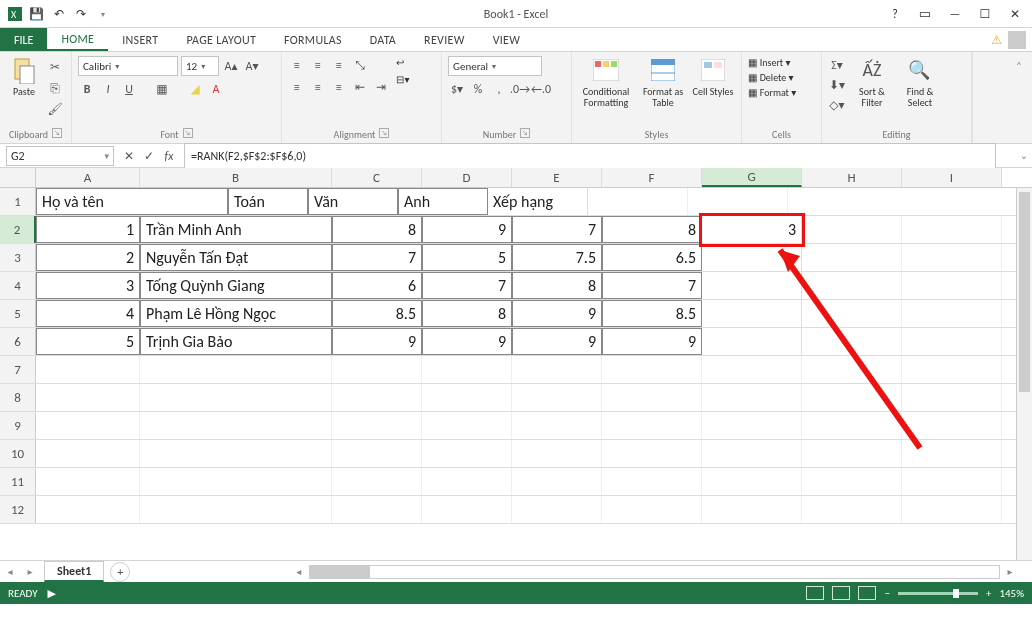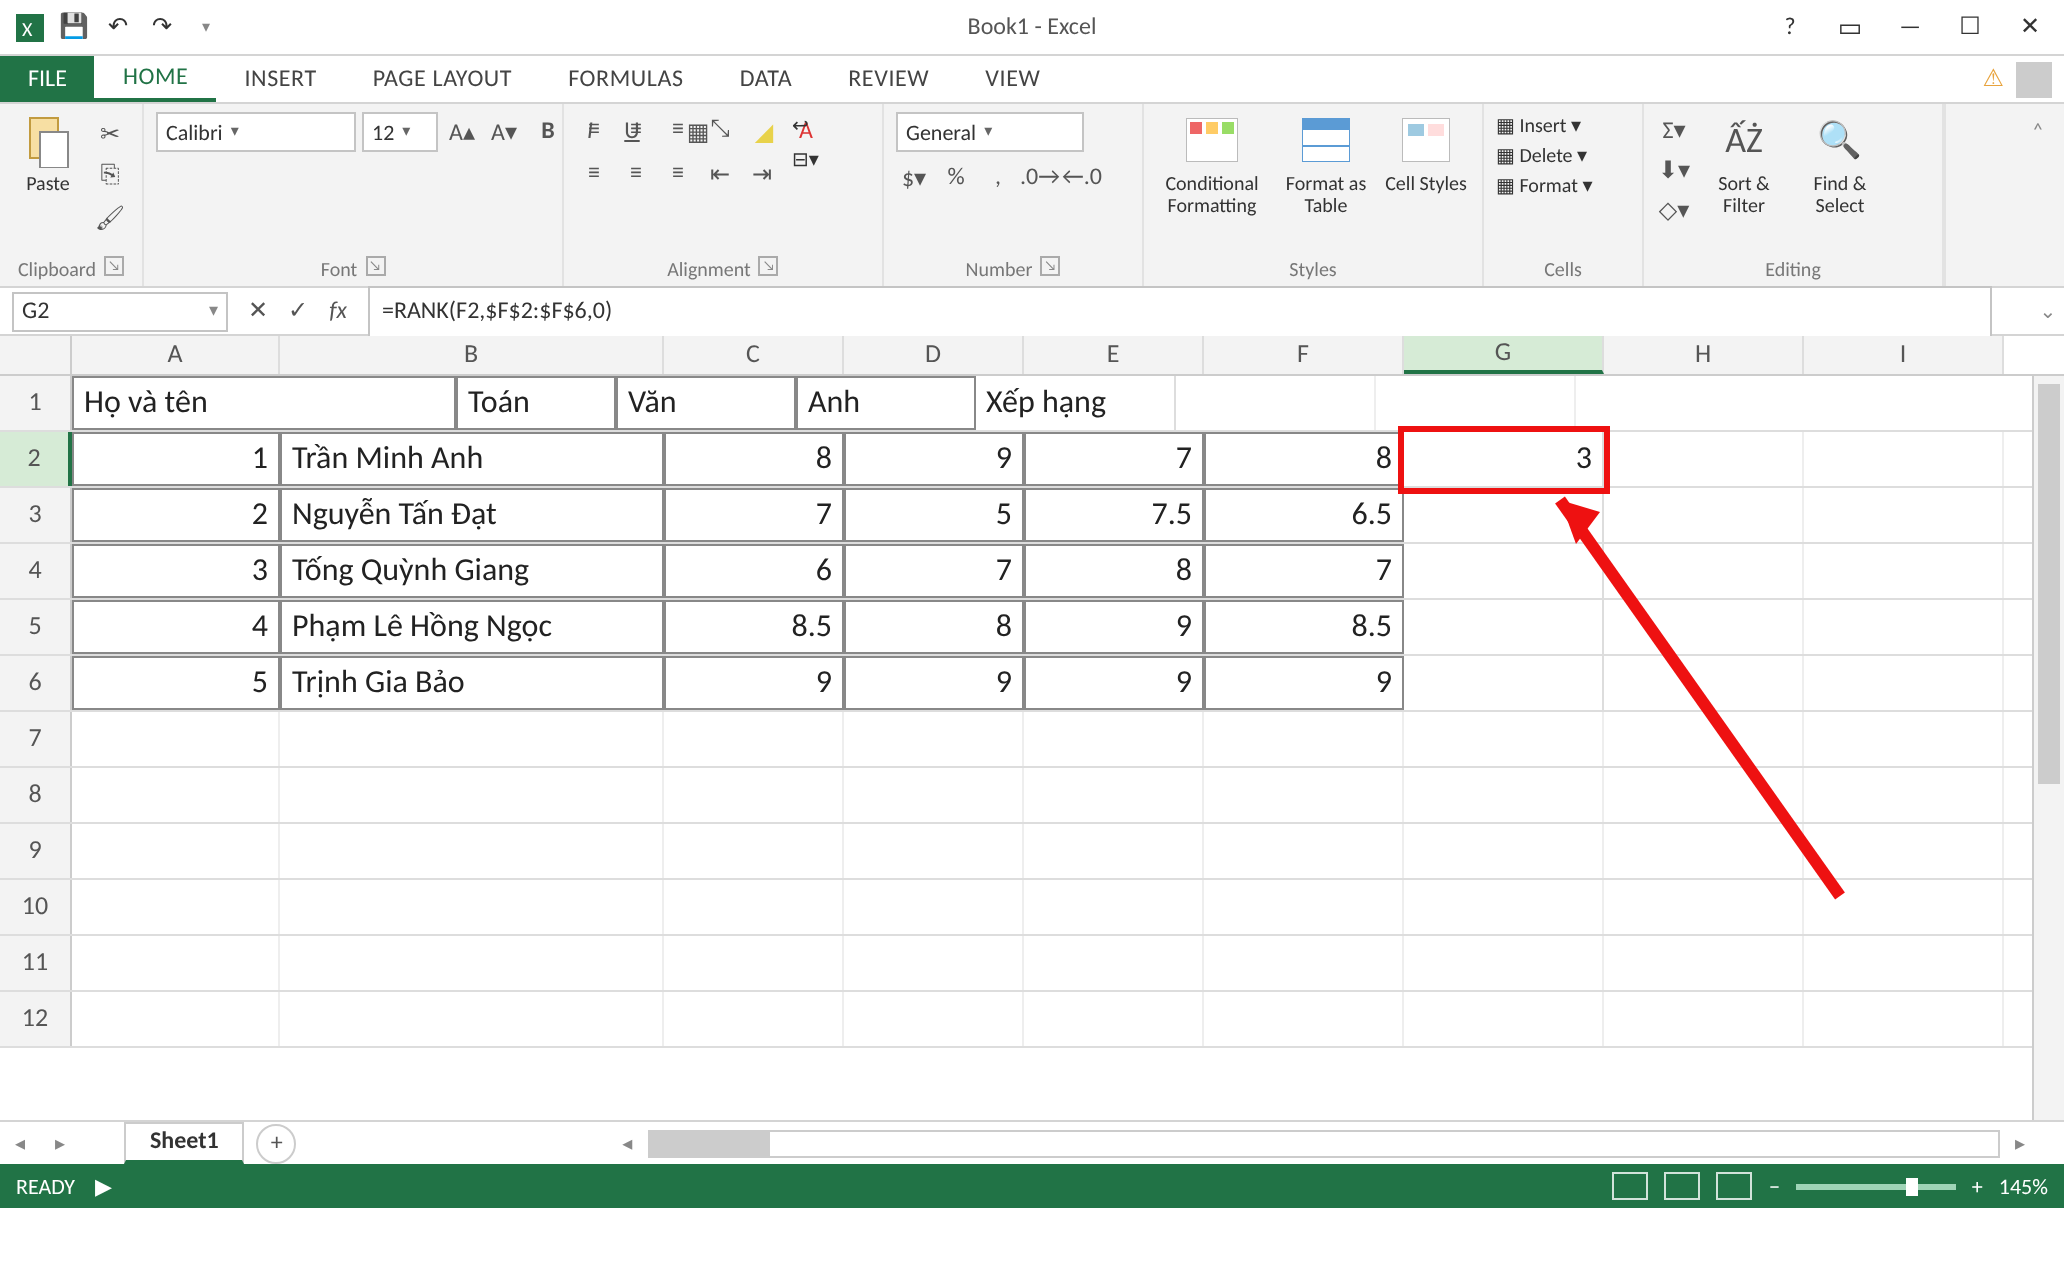--- a/index.html
+++ b/index.html
@@ -61,21 +61,21 @@
 .cell.right { justify-content:flex-end; }
 .cell.databorder { border:1px solid #888; }
 .cell.nb { border-right:1px solid #eee; }
 
 .active-cell { outline:3px solid #e11; position:absolute; pointer-events:none; }
 .arrow-annot { position:absolute; pointer-events:none; }
 
 
 .sheettabs { height: 22px; background:#fff; border-top:1px solid #d4d4d4; display:flex; align-items:center; }
 .navbtn { width: 20px; text-align:center; font-size:10px; color:#888; cursor:pointer; }
-.sheet { padding: 2px 12px; font-size:12px; border:1px solid #ccc; border-bottom:none; background:#fff; cursor:pointer; margin-left:22px; }
+.sheet { padding: 2px 12px; font-size:12px; border:1px solid #ccc; border-bottom:none; background:#fff; cursor:pointer; margin-left:4px; }
 .sheet.active { font-weight:bold; border-bottom:2px solid #217346; }
 .addsheet { width:20px; height:20px; border:1px solid #ccc; border-radius:50%; display:flex; align-items:center; justify-content:center; margin-left:6px; cursor:pointer; font-size:12px; color:#555; }
 .hscroll { flex:1; margin:0 12px; height:14px; display:flex; align-items:center; }
 .htrack { flex:1; height:14px; border:1px solid #ccc; position:relative; }
 .hthumb { position:absolute; left:0; top:0; bottom:0; width:60px; background:#ccc; }
 
 
 .status { height: 22px; background:#217346; color:#fff; display:flex; align-items:center; padding:0 8px; font-size:11px; }
 .status .right { margin-left:auto; display:flex; align-items:center; gap:8px; }
 .viewbtn { width:18px; height:14px; border:1px solid #fff; opacity:.8; cursor:pointer; }
@@ -147,21 +147,21 @@
         <span class="btn-sm">🖌</span>
       </div>
     </div>
     <div class="group-label">
         <span>Clipboard</span>
         <span class="dialog-launcher">↘</span>
       </div>
   </div>
 
   <div class="group" style="width:210px">
-    <div style="display:flex;flex-direction:row;gap:4px">
+    <div style="display:flex;flex-direction:column;gap:4px">
       <div class="font-row">
         <div class="combo" style="width:100px">
             <span>Calibri</span>
             <span class="drop">▾</span>
           </div>
         <div class="combo" style="width:38px">
             <span>12</span>
             <span class="drop">▾</span>
           </div>
         <span class="btn-sm">A▴</span>

